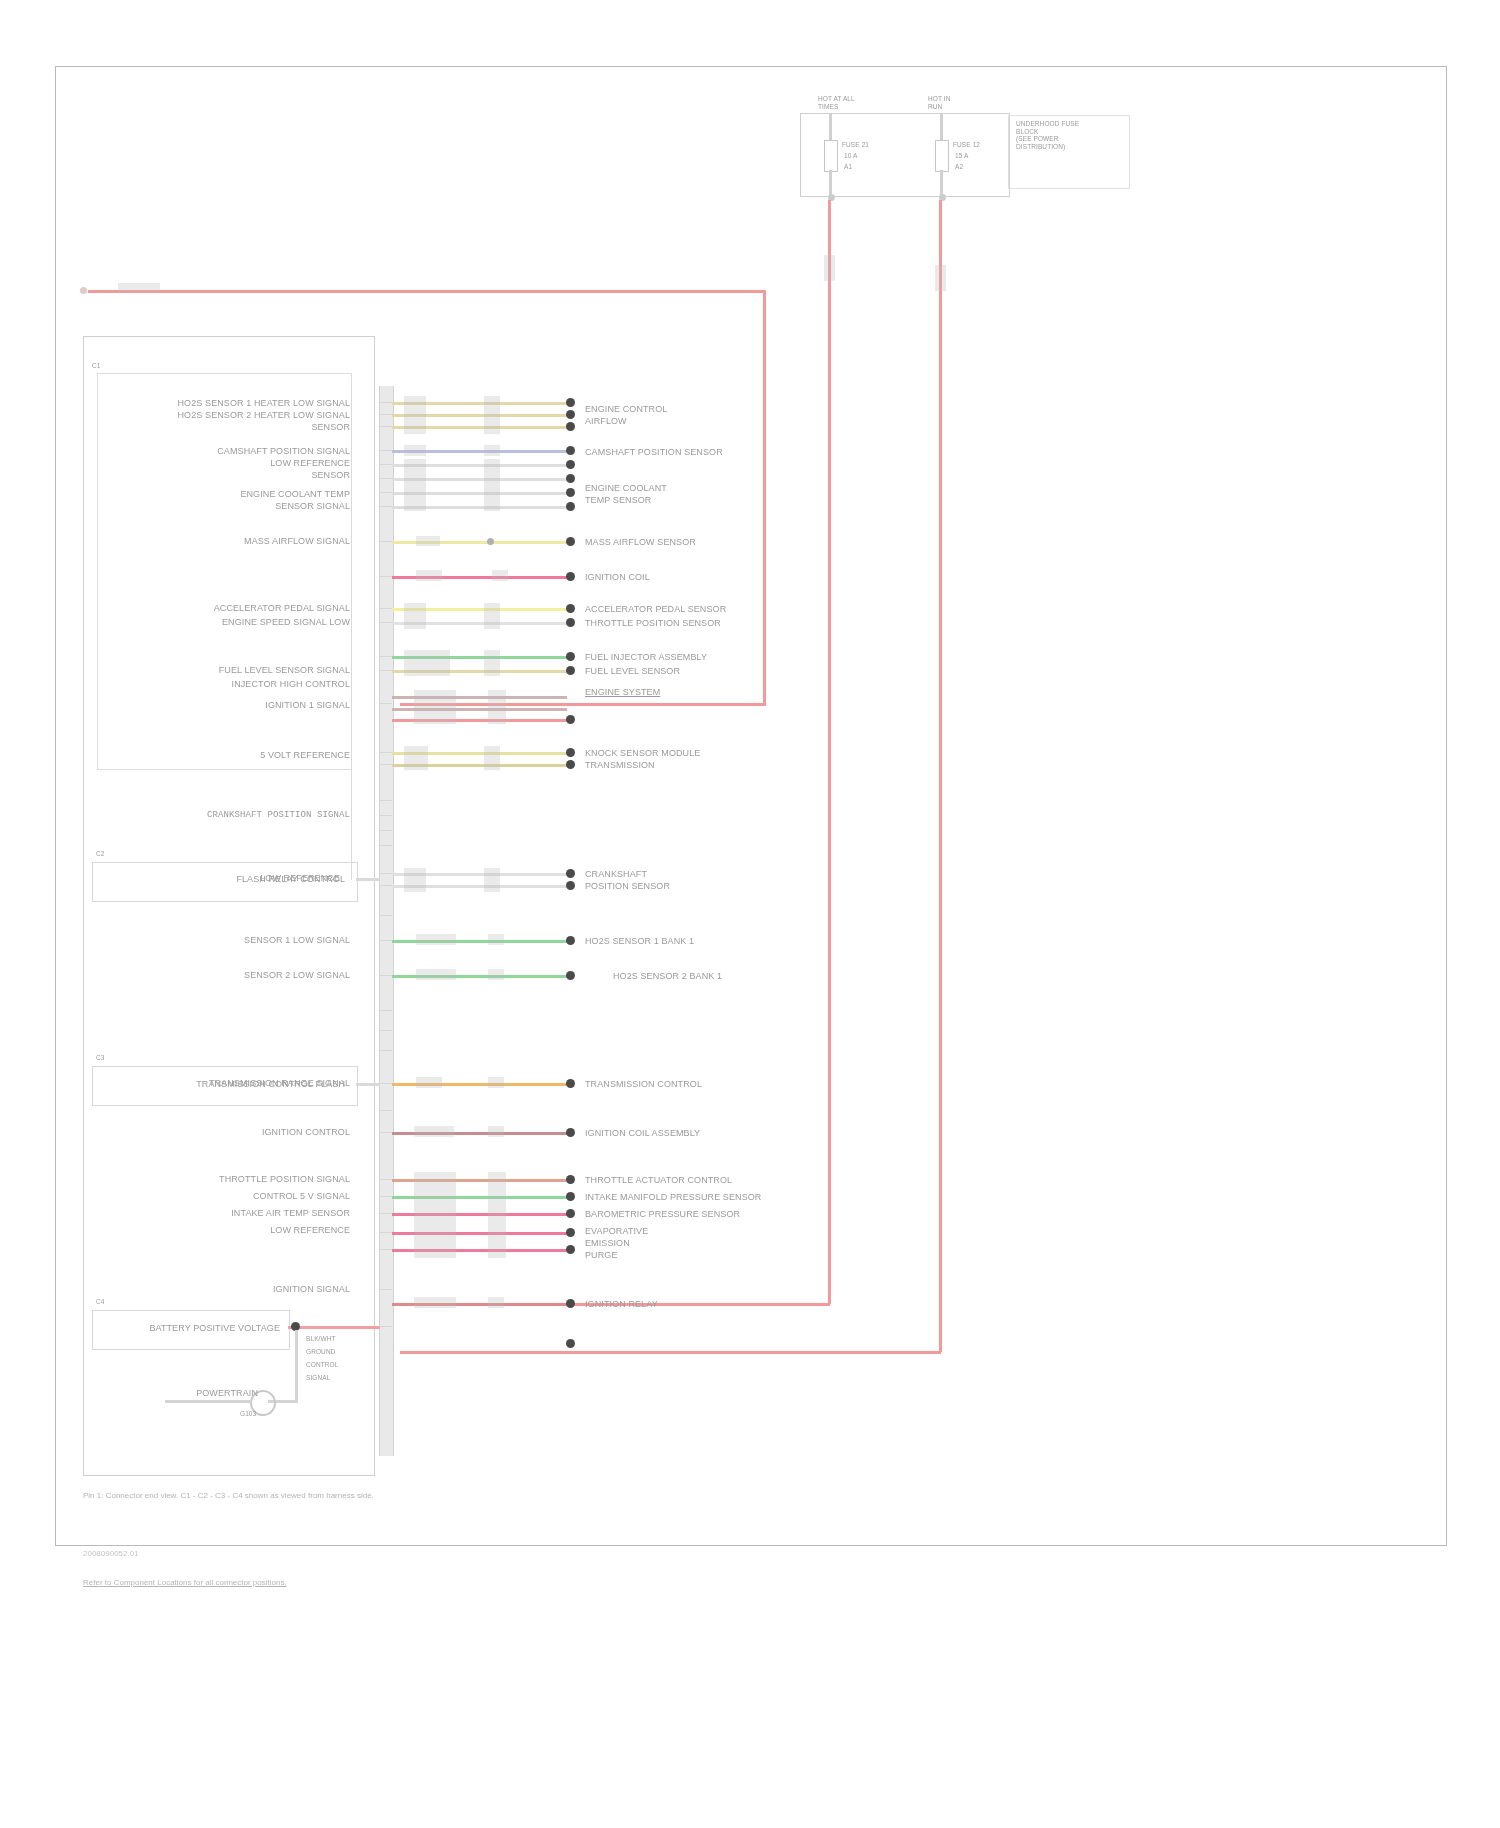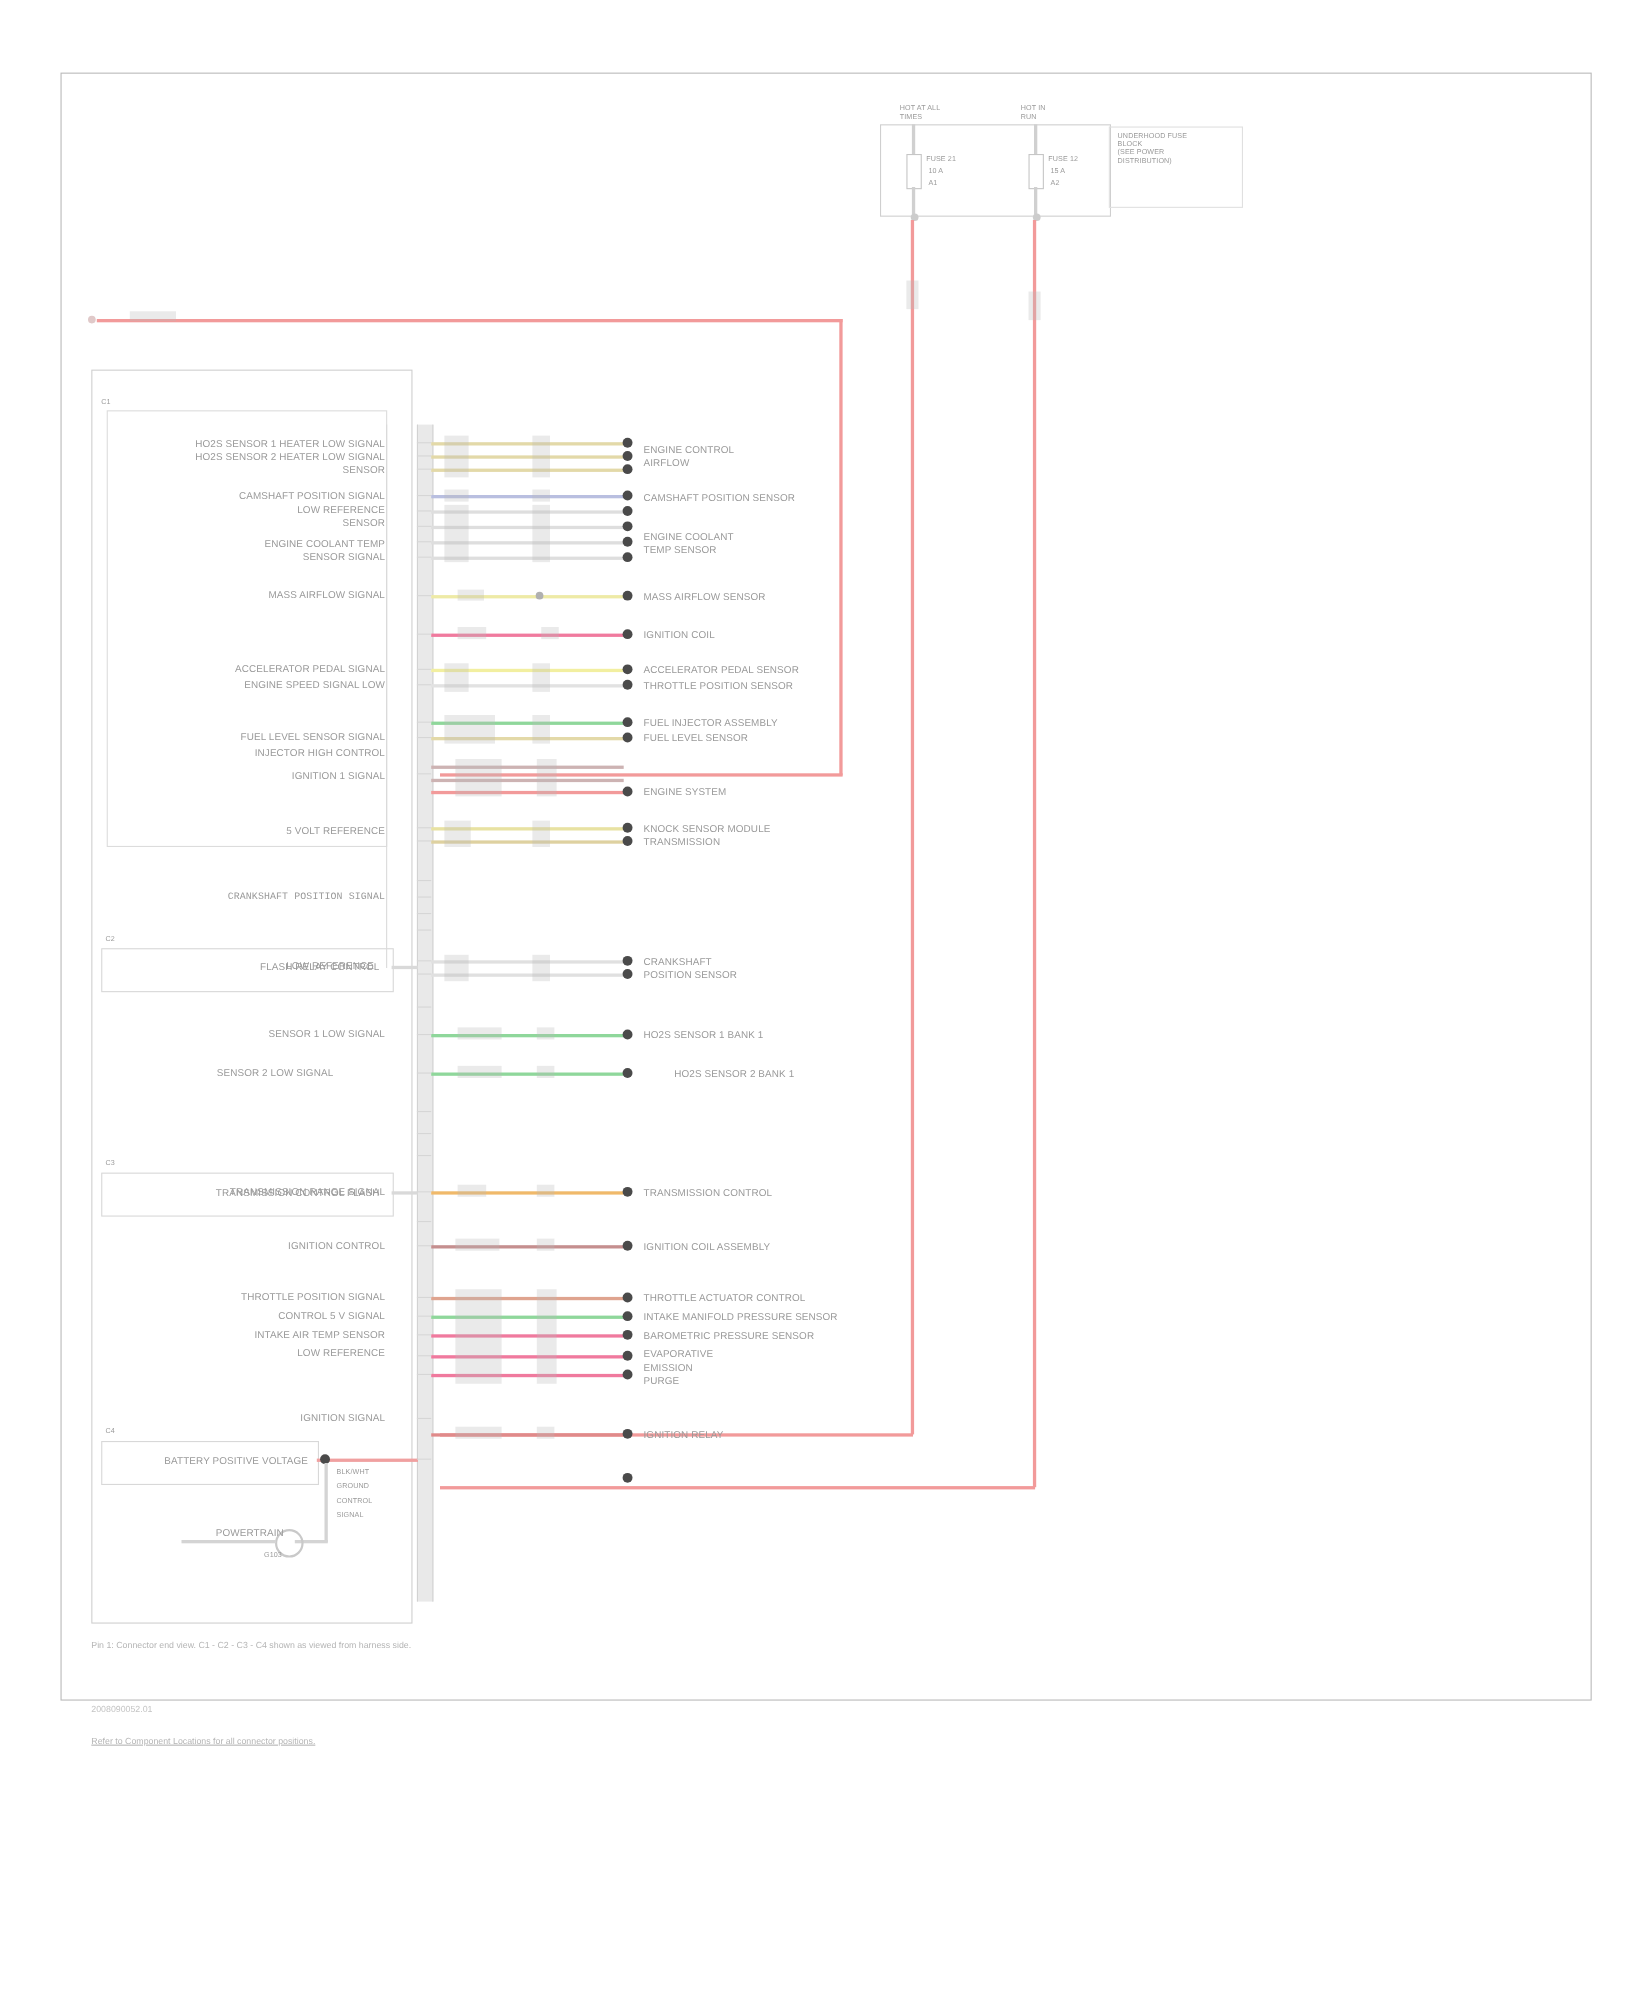--- a/index.html
+++ b/index.html
@@ -208,41 +208,41 @@
   <div class="lbl r" style="left:150px;top:536px;width:200px;">MASS AIRFLOW SIGNAL</div>
   <div class="lbl r" style="left:150px;top:603px;width:200px;">ACCELERATOR PEDAL SIGNAL</div>
   <div class="lbl r" style="left:150px;top:617px;width:200px;">ENGINE SPEED SIGNAL LOW</div>
   <div class="lbl r" style="left:130px;top:651px;width:220px;margin-top:28px;">INJECTOR HIGH CONTROL</div>
   <div class="lbl r" style="left:130px;top:665px;width:220px;">FUEL LEVEL SENSOR SIGNAL</div>
   <div class="lbl r" style="left:150px;top:700px;width:200px;">IGNITION 1 SIGNAL</div>
   <div class="lbl r" style="left:150px;top:750px;width:200px;">5 VOLT REFERENCE</div>
   <div class="lbl r" style="left:150px;top:810px;width:200px;font-family:Liberation Mono, monospace;">CRANKSHAFT POSITION SIGNAL</div>
   <div class="lbl r" style="left:150px;top:873px;width:190px;">LOW REFERENCE</div>
   <div class="lbl r" style="left:150px;top:935px;width:200px;">SENSOR 1 LOW SIGNAL</div>
-  <div class="lbl r" style="left:150px;top:970px;width:200px;text-align:center;">SENSOR 2 LOW SIGNAL</div>
+  <div class="lbl r" style="left:150px;top:970px;width:200px;">SENSOR 2 LOW SIGNAL</div>
   <div class="lbl r" style="left:140px;top:1078px;width:210px;">TRANSMISSION RANGE SIGNAL</div>
   <div class="lbl r" style="left:150px;top:1127px;width:200px;">IGNITION CONTROL</div>
   <div class="lbl r" style="left:150px;top:1174px;width:200px;">THROTTLE POSITION SIGNAL</div>
   <div class="lbl r" style="left:150px;top:1191px;width:200px;">CONTROL 5 V SIGNAL</div>
   <div class="lbl r" style="left:150px;top:1208px;width:200px;">INTAKE AIR TEMP SENSOR</div>
   <div class="lbl r" style="left:150px;top:1225px;width:200px;">LOW REFERENCE</div>
   <div class="lbl r" style="left:150px;top:1284px;width:200px;">IGNITION SIGNAL</div>
 
   <div class="lbl" style="left:585px;top:404px;">ENGINE CONTROL</div>
   <div class="lbl" style="left:585px;top:416px;">AIRFLOW</div>
   <div class="lbl" style="left:585px;top:447px;">CAMSHAFT POSITION SENSOR</div>
   <div class="lbl" style="left:585px;top:483px;">ENGINE COOLANT</div>
   <div class="lbl" style="left:585px;top:495px;">TEMP SENSOR</div>
   <div class="lbl" style="left:585px;top:537px;">MASS AIRFLOW SENSOR</div>
   <div class="lbl" style="left:585px;top:572px;">IGNITION COIL</div>
   <div class="lbl" style="left:585px;top:604px;">ACCELERATOR PEDAL SENSOR</div>
   <div class="lbl" style="left:585px;top:618px;">THROTTLE POSITION SENSOR</div>
   <div class="lbl" style="left:585px;top:652px;">FUEL INJECTOR ASSEMBLY</div>
   <div class="lbl" style="left:585px;top:666px;">FUEL LEVEL SENSOR</div>
-  <div class="lbl" style="left:585px;top:715px;">ENGINE SYSTEM</div>
+  <div class="lbl" style="left:585px;top:687px;text-decoration:underline;">ENGINE SYSTEM</div>
   <div class="lbl" style="left:585px;top:748px;">KNOCK SENSOR MODULE</div>
   <div class="lbl" style="left:585px;top:760px;">TRANSMISSION</div>
   <div class="lbl" style="left:585px;top:869px;">CRANKSHAFT</div>
   <div class="lbl" style="left:585px;top:881px;">POSITION SENSOR</div>
   <div class="lbl" style="left:585px;top:936px;">HO2S SENSOR 1 BANK 1</div>
   <div class="lbl" style="left:585px;top:971px;margin-left:28px;">HO2S SENSOR 2 BANK 1</div>
   <div class="lbl" style="left:585px;top:1079px;">TRANSMISSION CONTROL</div>
   <div class="lbl" style="left:585px;top:1128px;">IGNITION COIL ASSEMBLY</div>
   <div class="lbl" style="left:585px;top:1175px;">THROTTLE ACTUATOR CONTROL</div>
   <div class="lbl" style="left:585px;top:1192px;">INTAKE MANIFOLD PRESSURE SENSOR</div>

